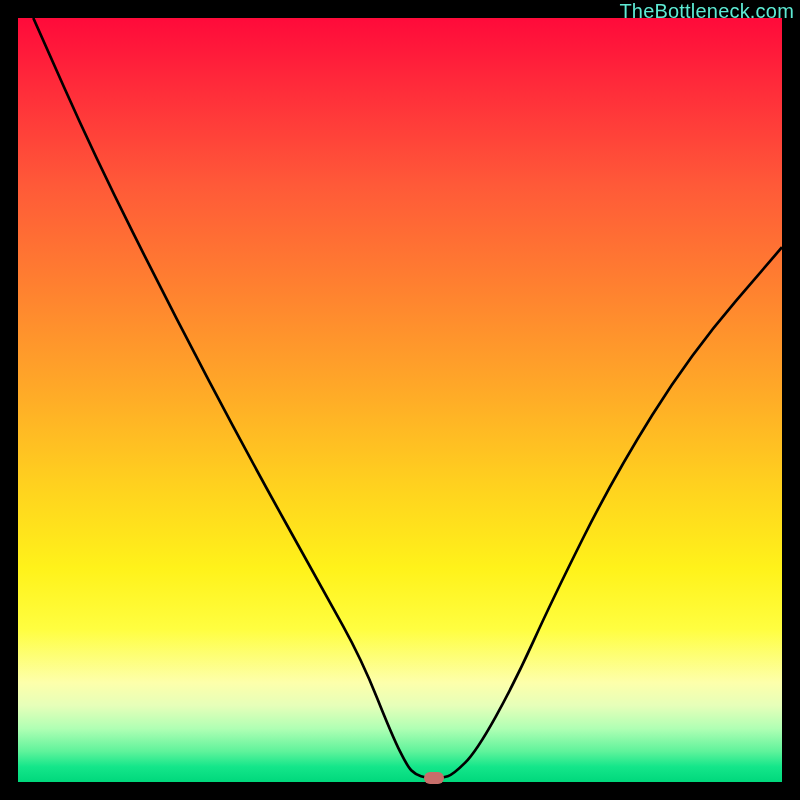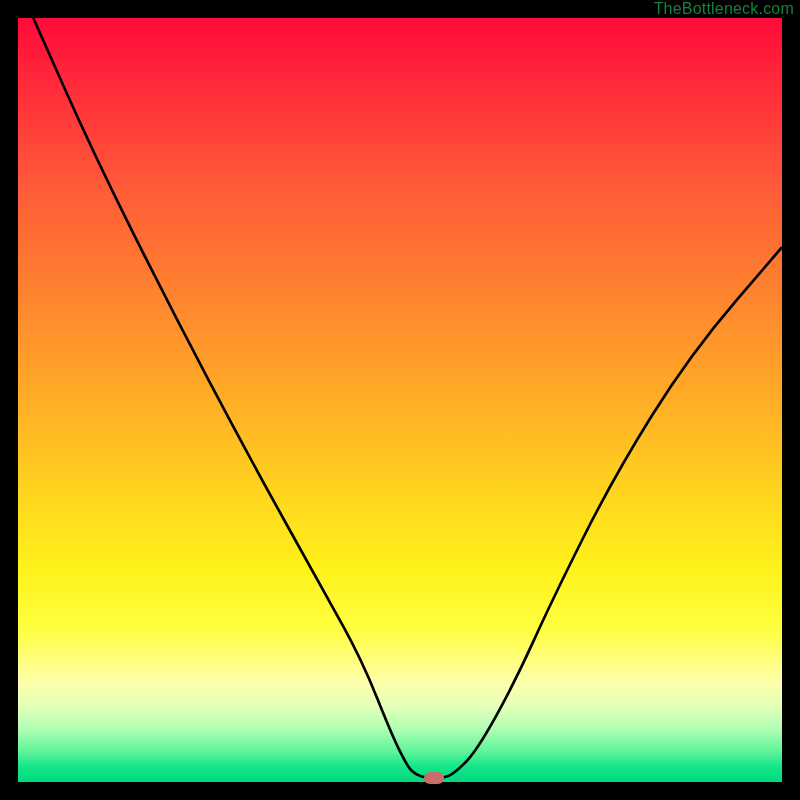--- a/index.html
+++ b/index.html
@@ -53,22 +53,22 @@
     width: 20px;
     height: 12px;
     border-radius: 6px;
     background: #c76e6a;
     transform: translate(-50%, -50%);
   }
   .watermark {
     position: absolute;
     top: 0;
     right: 6px;
-    color: #15803d;
-    font-size: 16px;
+    color: #5eead4;
+    font-size: 20px;
     font-weight: 400;
     letter-spacing: 0.2px;
   }
 </style>
 </head>
 <body>
 
 <div class="frame">
   <div class="plot-area">
     <svg class="curve-svg" viewBox="0 0 100 100" preserveAspectRatio="none">

